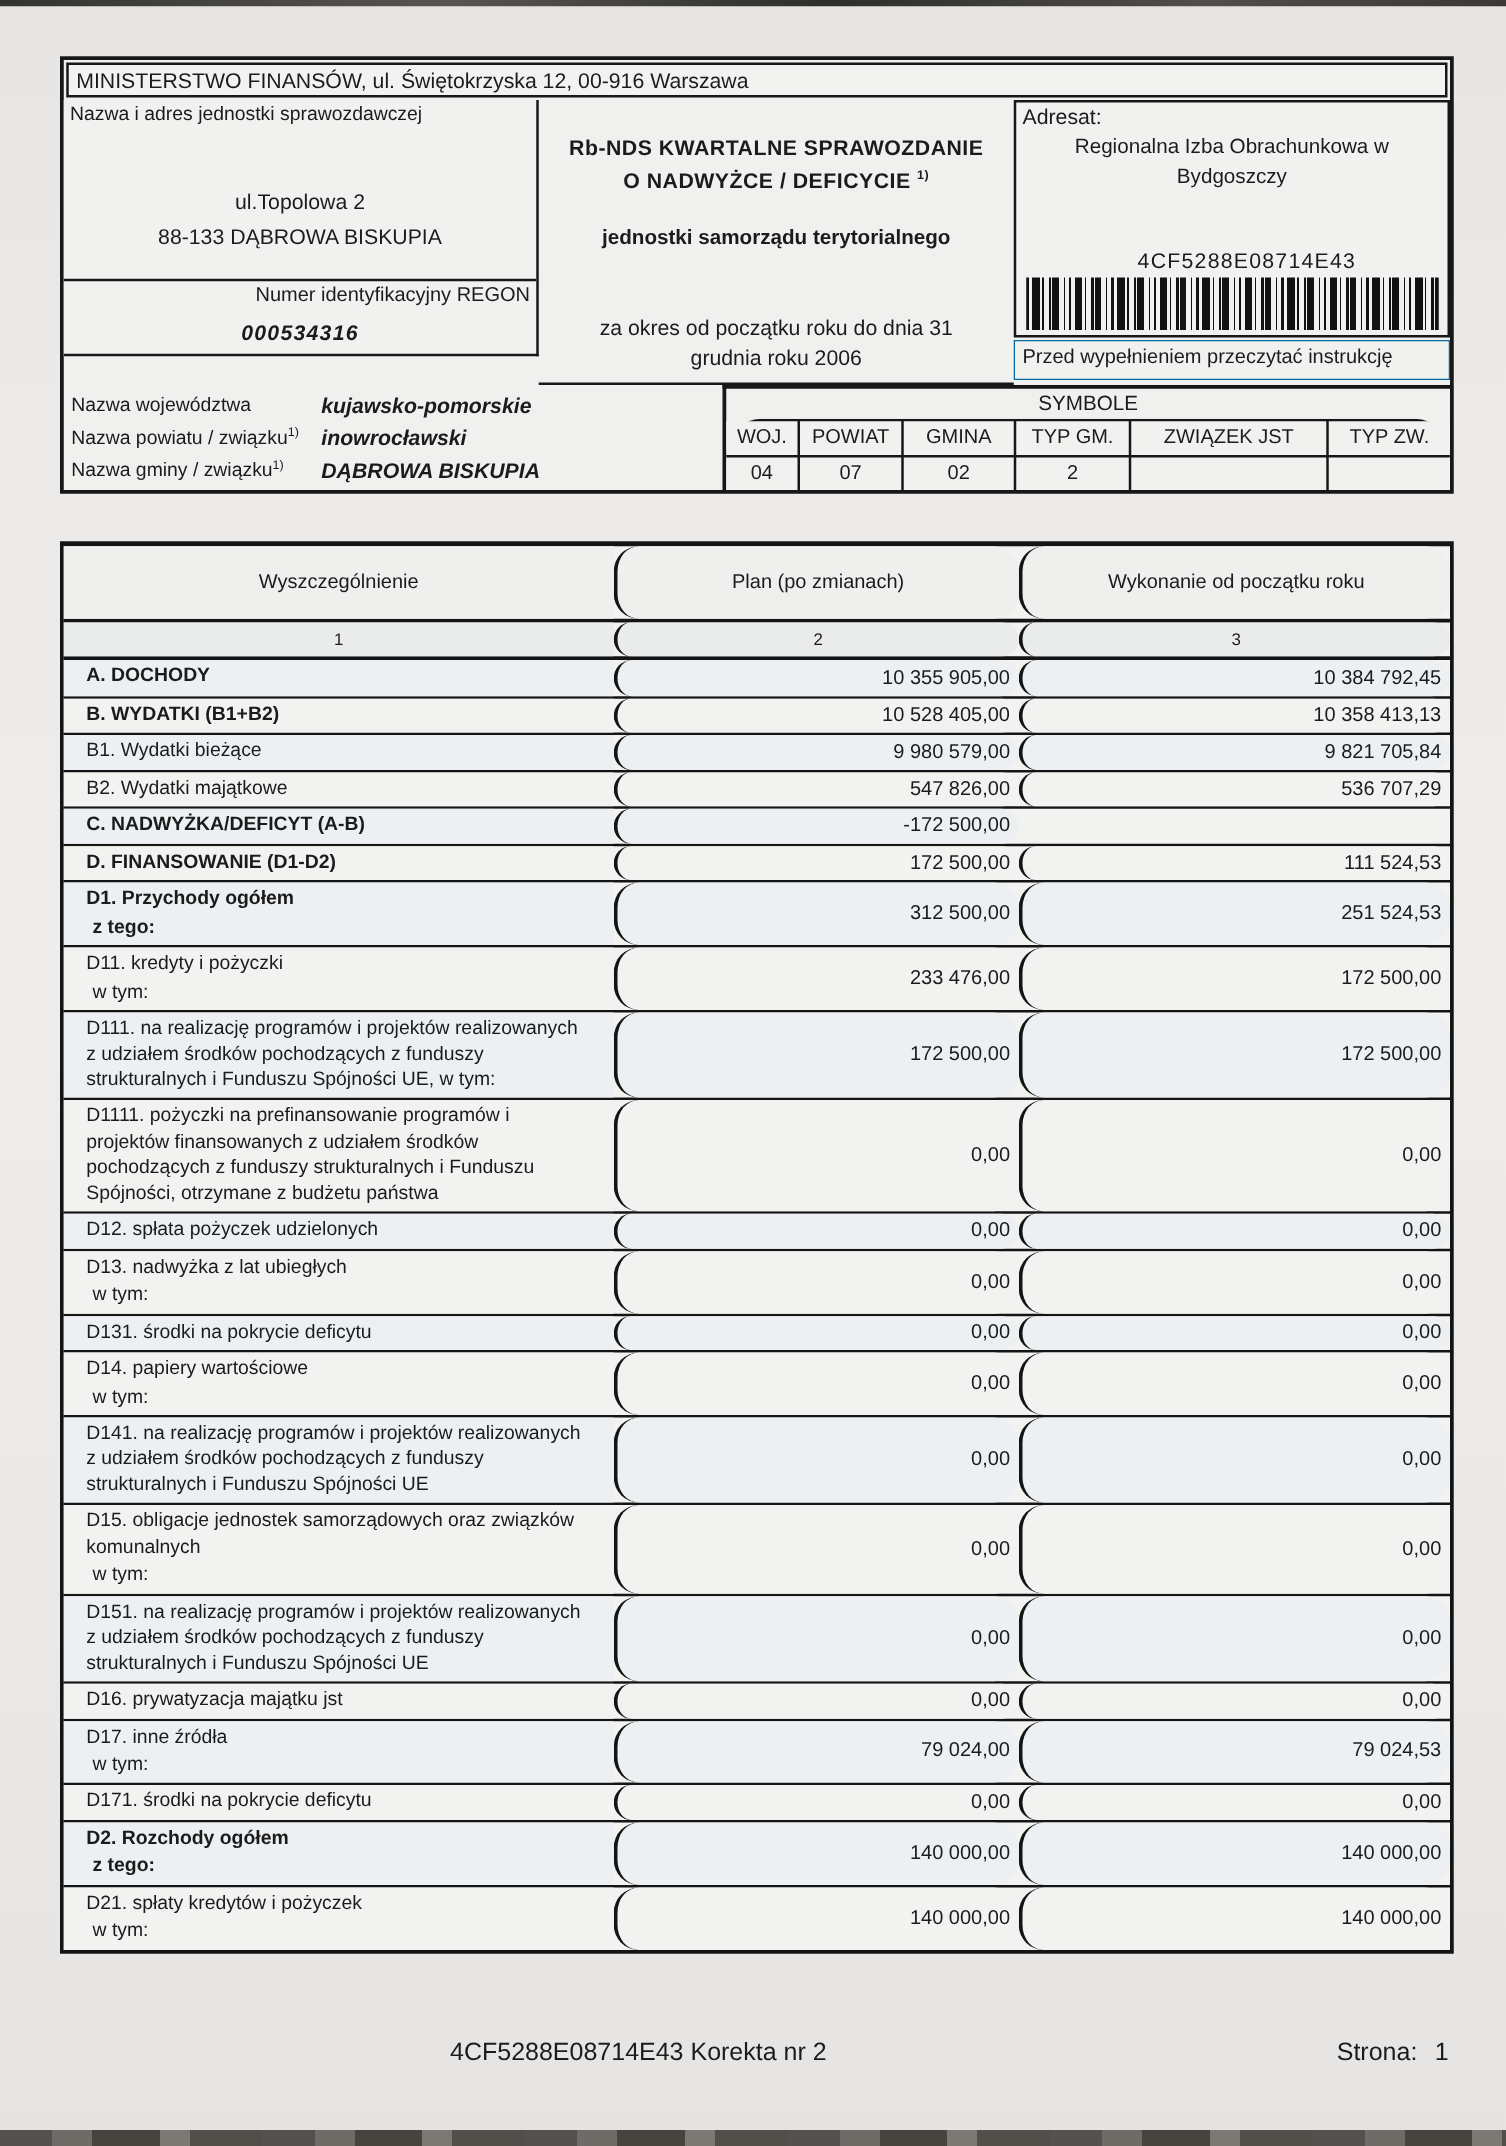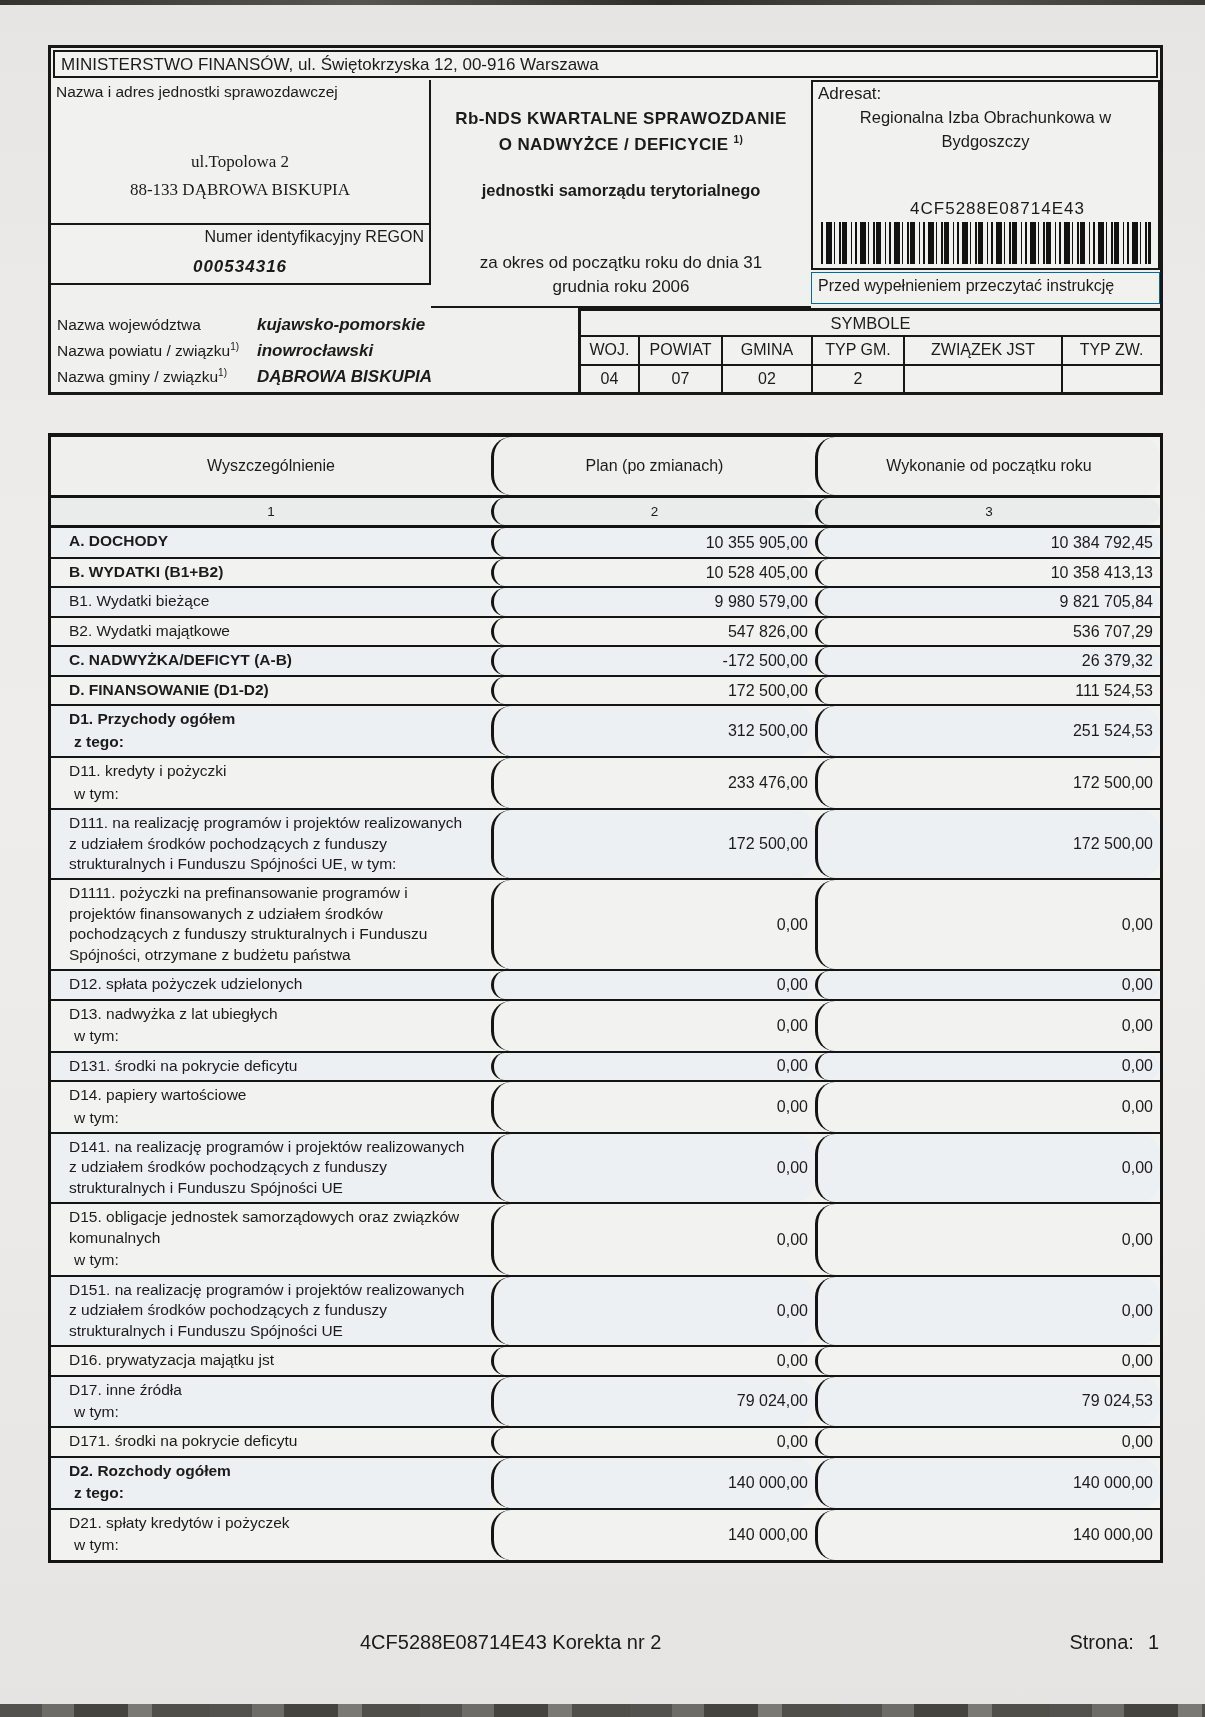--- a/index.html
+++ b/index.html
@@ -20,21 +20,21 @@
   
   .header-block { border:3px solid #171717; background:#f0f1ef; }
   .title-bar { border:2px solid #171717; margin:2px; height:28px; line-height:24px;
     padding:1px 6px; font-size:17px; background:#f2f3f1; }
 
   .hdr-mid { display:grid; grid-template-columns:380px 380px 1fr; height:228px; align-items:start; }
 
   .unit-box { height:205px; border-right:2px solid #171717; border-bottom:2px solid #171717;
     display:flex; flex-direction:column; background:#f1f2f0; }
   .unit-label { font-size:15.5px; padding:3px 5px; }
-  .unit-address { text-align:center; margin-top:44px; font-size:17px; line-height:1.65;font-family:Liberation Serif, serif; }
+  .unit-address { text-align:center; margin-top:44px; font-size:17px; line-height:1.65; }
   .regon { margin-top:auto; border-top:2px solid #171717; padding-bottom:6px; }
   .regon-label { font-size:16px; padding:3px 5px;text-align:right; }
   .regon-value { text-align:center; font-size:17px; font-weight:bold; font-style:italic; margin-top:8px; letter-spacing:1px; }
 
   .mid-cell { height:228px; border-bottom:2px solid #171717; display:flex; flex-direction:column;
     align-items:center; text-align:center; padding-top:26px; }
   .rpt-title { font-size:17px; font-weight:bold; line-height:1.5; letter-spacing:.4px; }
   .rpt-title sup { font-size:10px; font-weight:bold; }
   .rpt-sub { font-size:16.5px; font-weight:bold; margin-top:24px; }
   .rpt-period { margin-top:auto; margin-bottom:6px; font-size:17px; line-height:1.45; }
@@ -57,21 +57,21 @@
   .hdr-bottom { display:grid; grid-template-columns:1fr 582px; height:84px; }
   .territory { padding:4px 0 0 6px; }
   .terr-row { display:flex; height:26px; align-items:center; }
   .terr-label { width:200px; font-size:15.5px; }
   .terr-label sup { font-size:10px; }
   .terr-value { font-size:17px; font-weight:bold; font-style:italic; }
 
   .symbols { border:3px solid #171717; border-right:0; border-bottom:0; background:#f0f1ef; display:flex; flex-direction:column; }
   .sym-title { text-align:center; font-size:16.5px; padding:3px 0 2px 0; }
   .sym-grid { display:grid; grid-template-columns:57px 81px 88px 90px 156px 1fr;
-    gap:2px; background:#171717; border-top:2px solid #171717; flex:1; }
+    gap:2px; background:#171717; border-top:2px solid #171717; flex:1;border-radius:28px; }
   .sym-cell { background:#f1f2f0; display:flex; align-items:center; justify-content:center; font-size:16px; }
   .sym-head { font-size:16px; }
   .sym-val  { font-size:16px; }
 
   
   .main-table { margin-top:38px; border:3px solid #141414; border-top:4px solid #141414; background:#f2f3f1; }
   .mt-row { display:grid; grid-template-columns:440px 324px 1fr; }
   .mt-head { border-bottom:3px solid #141414; }
   .mt-head .c { min-height:58px; display:flex; align-items:center; justify-content:center;
     font-size:16px; background:#eff0ee; }
@@ -221,21 +221,20 @@
               <div class="lab">B2. Wydatki majątkowe</div>
             </div>
             <div class="c2 num">547 826,00</div>
             <div class="c3 num">536 707,29</div>
           </div>
           <div class="trow bold">
             <div class="c1">
               <div class="lab">C. NADWYŻKA/DEFICYT (A-B)</div>
             </div>
             <div class="c2 num">-172 500,00</div>
-            <div class="c3 num">26 379,32</div>
           </div>
           <div class="trow bold">
             <div class="c1">
               <div class="lab">D. FINANSOWANIE (D1-D2)</div>
             </div>
             <div class="c2 num">172 500,00</div>
             <div class="c3 num">111 524,53</div>
           </div>
           <div class="trow bold">
             <div class="c1">

